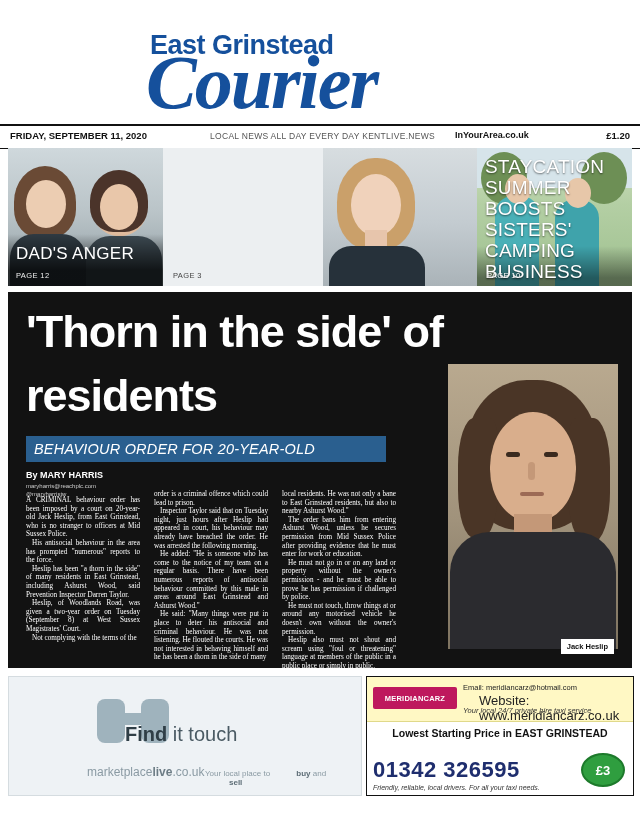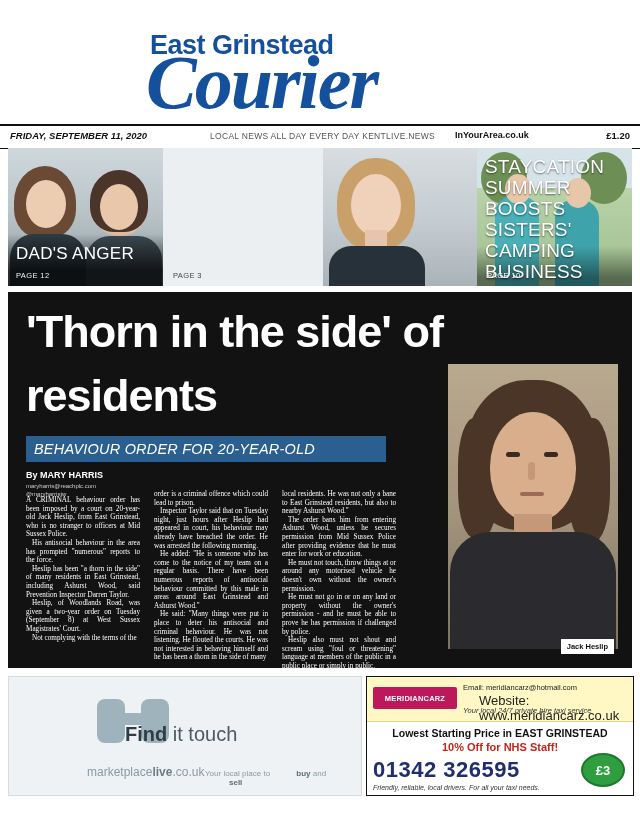--- a/index.html
+++ b/index.html
@@ -25,21 +25,21 @@
     font-style:italic;font-weight:bold;
     font-size:76px;line-height:76px;color:#15509c;letter-spacing:-2px;margin-left:26px;
   }
 
   
   .infobar{
     position:absolute;left:0;top:124px;width:640px;height:22px;
     border-top:2px solid #111;border-bottom:1px solid #111;
     font-family:"Liberation Sans", sans-serif;
   }
-  .infobar .date{position:absolute;left:10px;top:4px;font-size:9.5px;font-weight:bold;color:#111;font-style:italic;}
+  .infobar .date{position:absolute;left:10px;top:4px;font-size:9.5px;font-weight:bold;color:#111;}
   .infobar .tagline{position:absolute;left:210px;top:5px;font-size:8.5px;color:#555;letter-spacing:0.3px;}
   .infobar .site{position:absolute;left:455px;top:4px;font-size:9px;font-weight:bold;color:#111;}
   .infobar .price{position:absolute;right:10px;top:4px;font-size:9.5px;font-weight:bold;color:#111;}
 
   
   .teasers{position:absolute;left:0;top:148px;width:640px;height:138px;}
   .teaser{position:absolute;top:0;height:138px;overflow:hidden;}
   .t1{left:8px;width:155px;}
   .t2{left:163px;width:160px;background:#eceff1;}
   .t3{left:323px;width:154px;}
@@ -302,22 +302,22 @@
       </div>
       <div class="col c2">
         <p>order is a criminal offence which could lead to prison.</p>
         <p>Inspector Taylor said that on Tuesday night, just hours after Heslip had appeared in court, his behaviour may already have breached the order. He was arrested the following morning.</p>
         <p>He added: "He is someone who has come to the notice of my team on a regular basis. There have been numerous reports of antisocial behaviour committed by this male in areas around East Grinstead and Ashurst Wood."</p>
         <p>He said: "Many things were put in place to deter his antisocial and criminal behaviour. He was not listening. He flouted the courts. He was not interested in behaving himself and he has been a thorn in the side of many</p>
       </div>
       <div class="col c3">
         <p>local residents. He was not only a bane to East Grinstead residents, but also to nearby Ashurst Wood."</p>
         <p>The order bans him from entering Ashurst Wood, unless he secures permission from Mid Sussex Police after providing evidence that he must enter for work or education.</p>
+        <p>He must not go in or on any land or property without the owner's permission - and he must be able to prove he has permission if challenged by police.</p>
         <p>He must not touch, throw things at or around any motorised vehicle he doesn't own without the owner's permission.</p>
-        <p>He must not go in or on any land or property without the owner's permission - and he must be able to prove he has permission if challenged by police.</p>
         <p>Heslip also must not shout and scream using "foul or threatening" language at members of the public in a public place or simply in public.</p>
       </div>
     </div>
 
     <div class="mug">
       <div class="hair"></div>
       <div class="hairL"></div>
       <div class="hairR"></div>
       <div class="face"></div>
       <div class="eyeL"></div>
@@ -348,19 +348,18 @@
     </div>
   </div>
 
   <div class="ad-right">
     <div class="topbox"></div>
     <div class="logo">MERIDIANCARZ</div>
     <div class="mailline">Email: meridiancarz@hotmail.com</div>
     <div class="webline">Website: www.meridiancarz.co.uk</div>
     <div class="taxiline">Your local 24/7 private hire taxi service</div>
     <div class="lowest">Lowest Starting Price in EAST GRINSTEAD</div>
-    <div class="offer">10% Off for NHS Staff!</div>
     <div class="phone">01342 326595</div>
     <div class="badge">£3</div>
     <div class="foot">Friendly, reliable, local drivers. For all your taxi needs.</div>
   </div>
 
 </div>
 
 </body></html>

